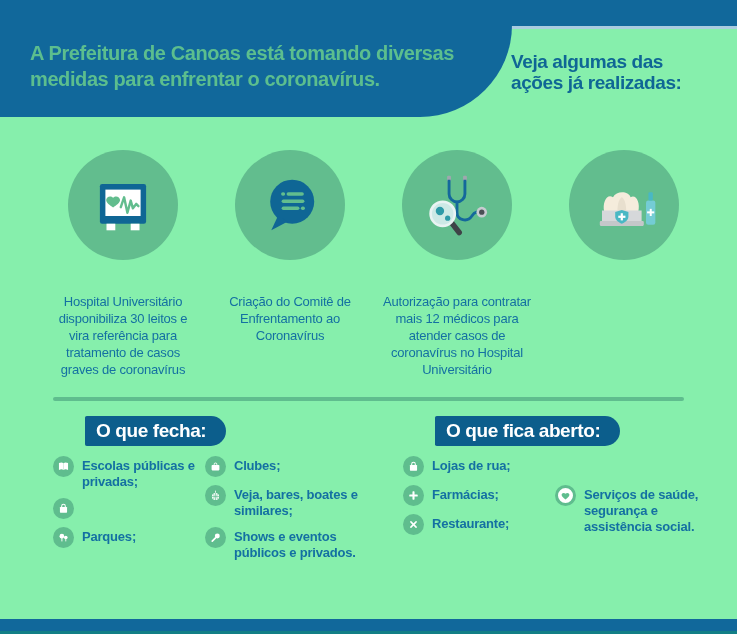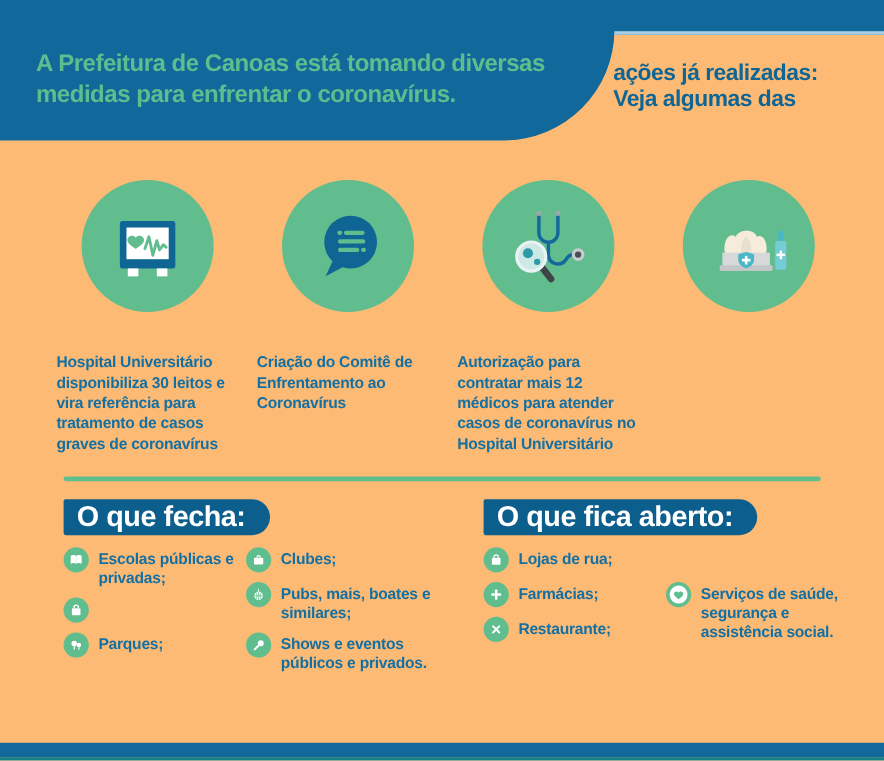--- a/index.html
+++ b/index.html
@@ -1,46 +1,46 @@
 <!DOCTYPE html>
 <html><head>
 <meta charset="utf-8">
 <style>
   html,body{margin:0;padding:0;background:#fff;}
-  #canvas{position:relative;width:737px;height:634px;background:#fdba74;overflow:hidden;
+  #canvas{position:relative;width:737px;height:634px;background:#86efac;overflow:hidden;
           font-family:"Liberation Sans",sans-serif;}
 
   
   .topbar{position:absolute;left:492px;top:0;width:245px;height:26px;background:#11689B;
           border-bottom:3px solid #A9CCE0;z-index:1;}
   .header-block{position:absolute;left:0;top:0;width:512px;height:117px;background:#11689B;
           border-radius:0 0 92px 0;z-index:2;}
   .header-title{position:absolute;left:30px;top:40px;color:#5CBE8E;font-weight:bold;
           font-size:20px;line-height:26px;letter-spacing:-0.4px;white-space:nowrap;}
   .callout{position:absolute;left:511px;top:51px;color:#0F6695;font-weight:bold;
           font-size:19px;line-height:21px;letter-spacing:-0.4px;white-space:nowrap;z-index:3;}
 
   
   .actions{position:absolute;left:44px;top:150px;width:659px;display:flex;justify-content:space-between;}
   .action-col{width:158px;display:flex;flex-direction:column;align-items:center;}
   .circle{width:110px;height:110px;border-radius:50%;background:#62BD8E;
           display:flex;align-items:center;justify-content:center;}
-  .caption{margin-top:33px;max-width:152px;color:#1470A2;font-weight:bold;
+  .caption{margin-top:33px;max-width:152px;text-align:center;color:#1470A2;font-weight:normal;
           font-size:13px;line-height:17px;letter-spacing:-0.2px;}
 
   
   .divider{position:absolute;left:53px;top:397px;width:631px;height:4px;border-radius:2px;background:#5FBD8E;}
 
   
   .section{position:absolute;top:416px;}
   .section-closed{left:53px;width:330px;}
   .section-open{left:403px;width:334px;}
   .pill{display:inline-flex;align-items:center;background:#0C5E8C;color:#fff;font-weight:bold;
-        font-size:24px;height:30px;padding:0 20px 0 11px;border-radius:2px 17px 17px 2px;
-        letter-spacing:-0.4px;white-space:nowrap;}
+        font-size:19px;height:30px;padding:0 20px 0 11px;border-radius:2px 17px 17px 2px;
+        letter-spacing:-0.4px;white-space:nowrap;margin-left:32px;}
   .lists{display:flex;margin-top:10px;}
   .listcol{display:flex;flex-direction:column;}
   .listcol-a{width:152px;}
   .listcol-b{width:165px;justify-content:flex-end;}
   .item{display:flex;align-items:flex-start;margin-bottom:8px;}
   .bullet{width:21px;height:21px;border-radius:50%;background:#5FBD8E;flex:none;margin-right:8px;
           display:flex;align-items:center;justify-content:center;}
   .bullet-ring{width:21px;height:21px;border-radius:50%;background:#fff;border:3px solid #5FBD8E;
           flex:none;margin-right:8px;display:flex;align-items:center;justify-content:center;box-sizing:border-box;}
   .item-label{color:#1470A2;font-weight:bold;font-size:13px;line-height:16px;
@@ -57,22 +57,22 @@
 <div id="canvas">
 
   <div class="topbar"></div>
   <div class="header-block">
     <div class="header-title">
       <div>A Prefeitura de Canoas está tomando diversas</div>
       <div>medidas para enfrentar o coronavírus.</div>
     </div>
   </div>
   <div class="callout">
+    <div>Veja algumas das</div>
     <div>ações já realizadas:</div>
-    <div>Veja algumas das</div>
   </div>
 
   <div class="actions">
 
     <div class="action-col">
       <div class="circle">
         <svg width="66" height="66" viewBox="0 0 60 60">
           <rect x="9" y="11" width="42" height="36" rx="2" fill="#0F6695"></rect>
           <rect x="14" y="16" width="32" height="24" fill="#fff"></rect>
           <rect x="15" y="47" width="8" height="6" fill="#fff"></rect>
@@ -192,21 +192,21 @@
               <rect x="9.4" y="2.5" width="1.2" height="3.5" fill="#fff"></rect>
               <circle cx="10" cy="11.5" r="5.5" fill="#fff"></circle>
               <g stroke="#5FBD8E" stroke-width="1">
                 <line x1="4.5" y1="11.5" x2="15.5" y2="11.5"></line>
                 <line x1="10" y1="6" x2="10" y2="17"></line>
                 <path d="M6.5 7 c2 1.8 2 7.2 0 9" fill="none"></path>
                 <path d="M13.5 7 c-2 1.8-2 7.2 0 9" fill="none"></path>
               </g>
             </svg>
             </span>
-          <span class="item-label">Pubs, mais, boates e similares;</span>
+          <span class="item-label">Veja, bares, boates e similares;</span>
         </div>
         <div class="item">
           <span class="bullet">
             <svg width="13" height="13" viewBox="0 0 20 20">
               <circle cx="12.8" cy="7.8" r="3.8" fill="#fff"></circle>
               <line x1="10" y1="10.6" x2="5" y2="15.6" stroke="#fff" stroke-width="2.6" stroke-linecap="round"></line>
             </svg>
             </span>
           <span class="item-label">Shows e eventos públicos e privados.</span>
         </div>

